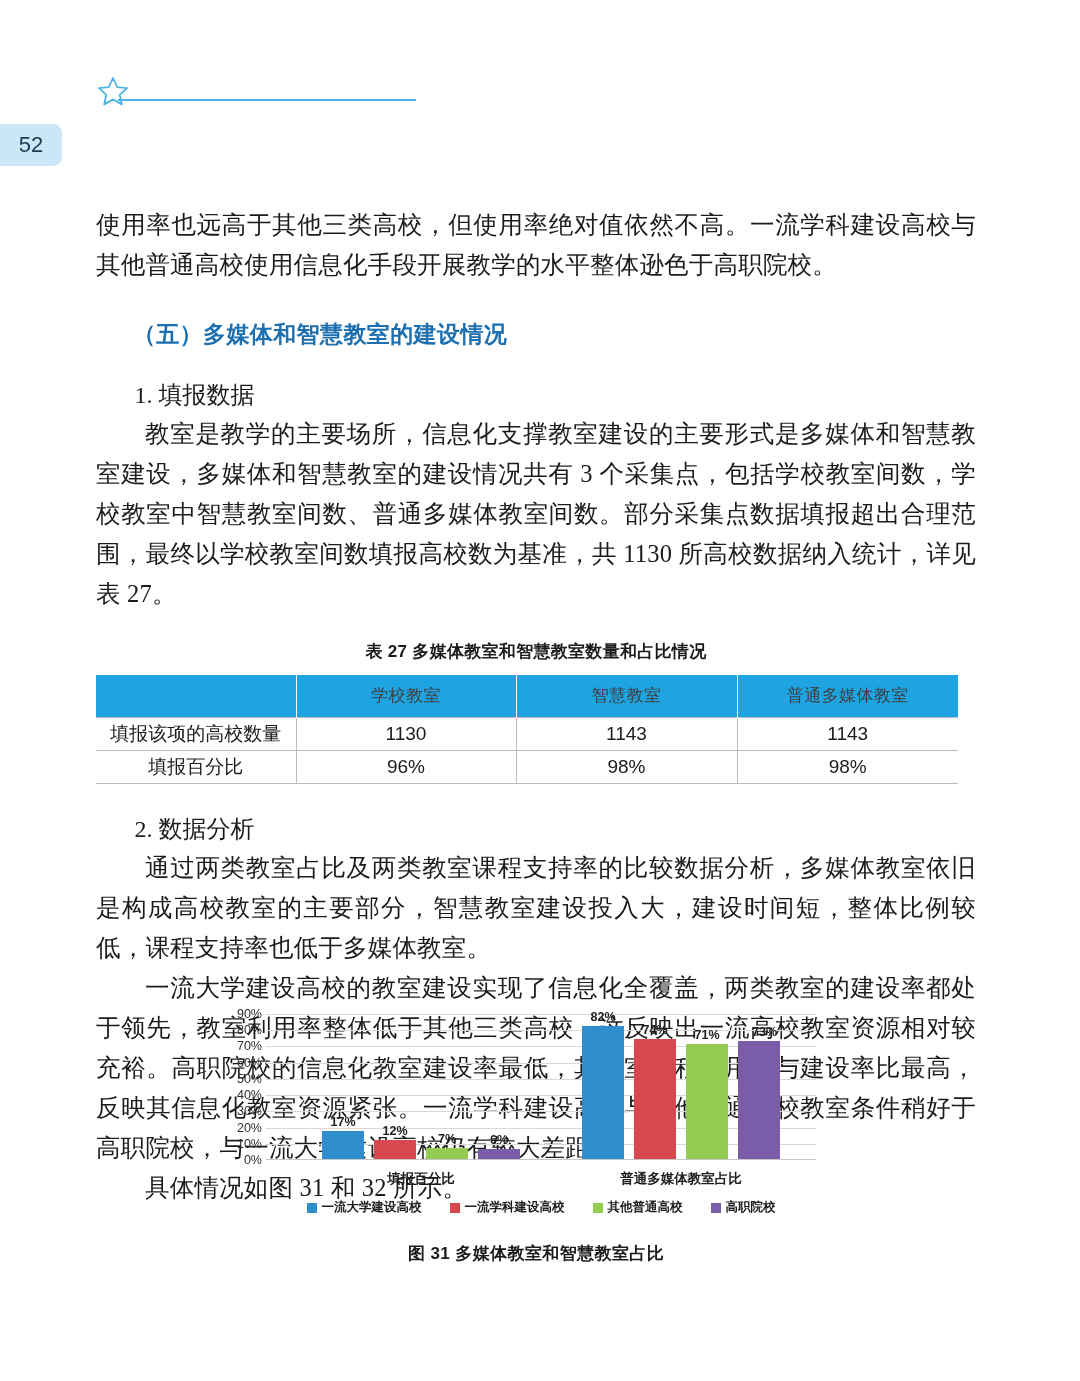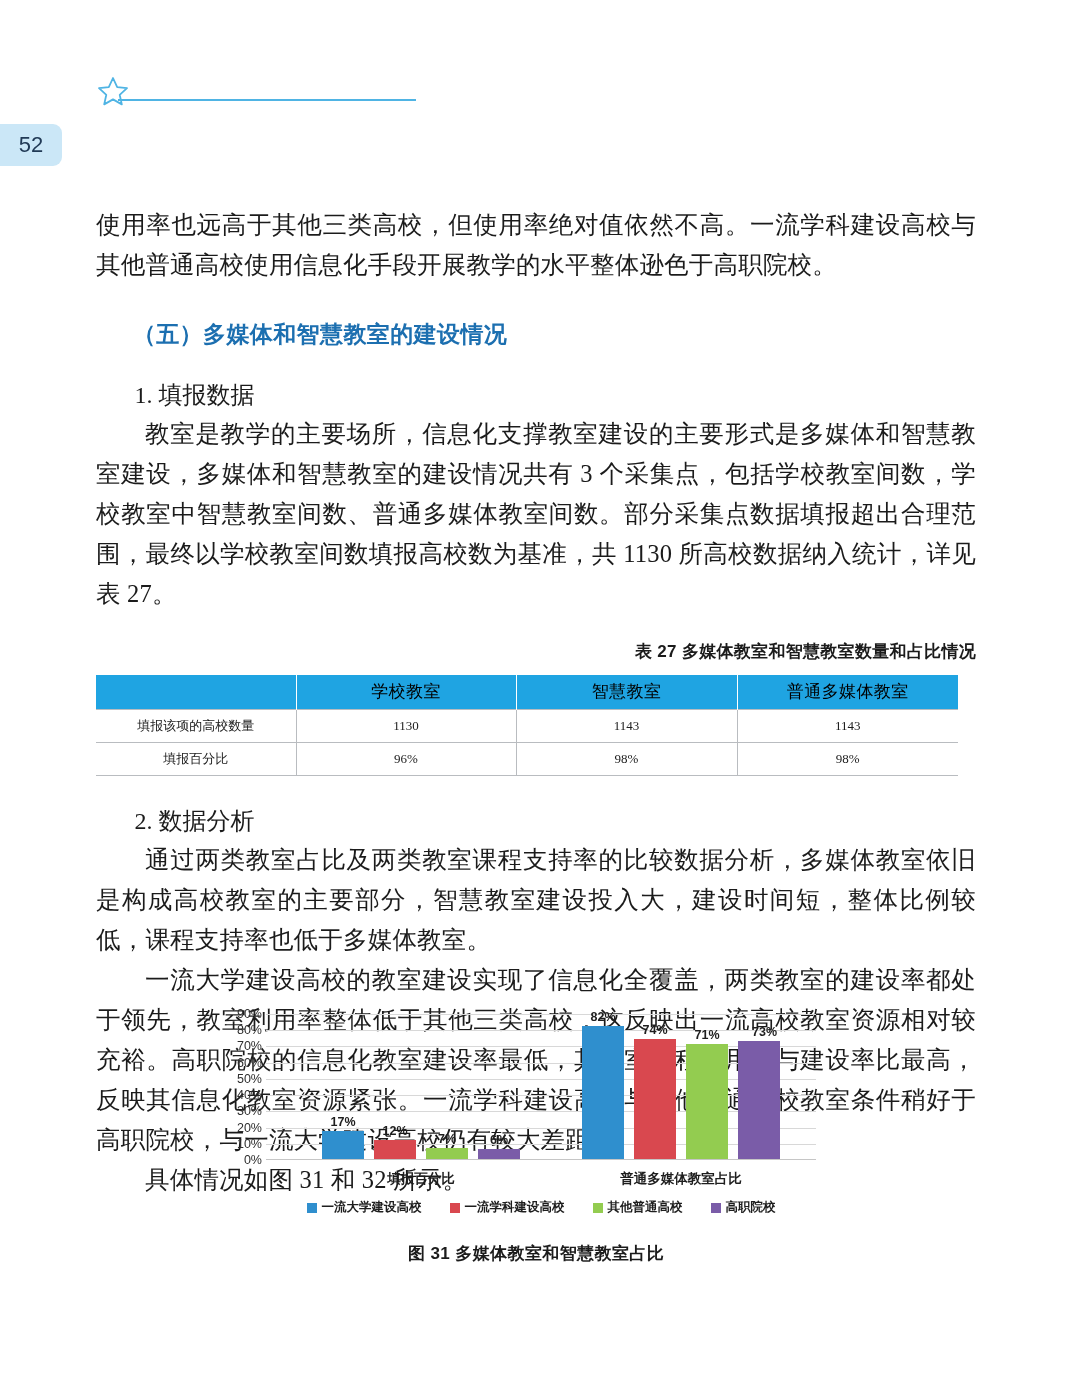--- a/index.html
+++ b/index.html
@@ -87,49 +87,49 @@
   }
   .sub-label {
     font-size: 24px;
     line-height: 38px;
     text-indent: 1.6em;
     color: #1b1b1b;
   }
 
   
   .table-caption {
-    text-align: right;
+    text-align: center;
     font-family: "Liberation Sans", "DejaVu Sans", sans-serif;
     font-size: 17px; font-weight: bold;
     color: #1b1b1b;
     letter-spacing: 0.3px;
   }
   table.data-table {
     border-collapse: collapse;
     width: 862px;
     margin-top: 12px;
     table-layout: fixed;
   }
   table.data-table th {
     background: #1fa4e2;
-    color: #000000;
+    color: #404040;
     font-family: "Liberation Sans", "DejaVu Sans", sans-serif;
     font-size: 17px; font-weight: normal;
-    height: 34px;
+    height: 42px;
     text-align: center;
     border-right: 1px solid #ffffff;
     letter-spacing: 0.4px;
   }
   table.data-table th:last-child { border-right: none; }
   table.data-table th.corner { background: #1fa4e2; }
   table.data-table td {
     height: 33px;
     text-align: center;
-    font-family: Liberation Serif, serif;
-    font-size: 13px;
+    font-family: Liberation Sans, sans-serif;
+    font-size: 19px;
     color: #1b1b1b;
     border: 1px solid #b9bcc0;
     border-left: none; border-right: none;
   }
   table.data-table td.rowhead {
     border-right: 1px solid #b9bcc0;
   }
   table.data-table td.vsep { border-right: 1px solid #b9bcc0; }
   table.data-table tr.last td { border-bottom: 1px solid #b9bcc0; }
   col.c1 { width: 200px; }

